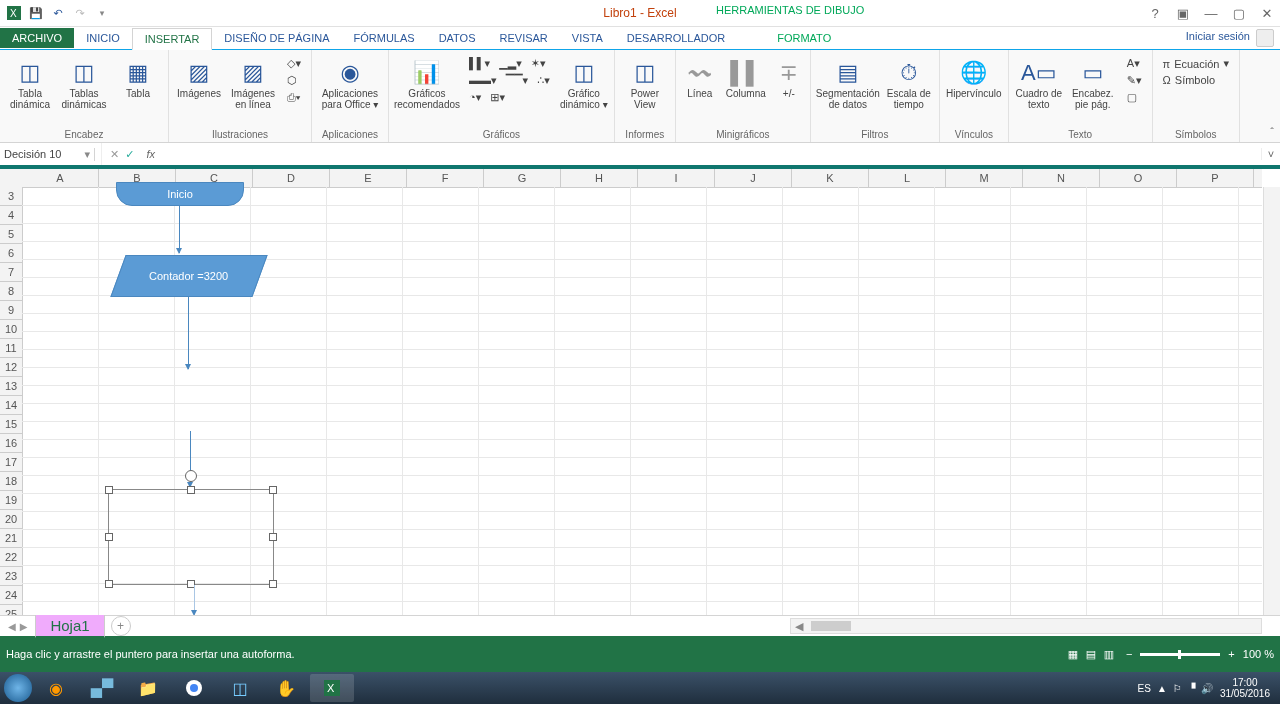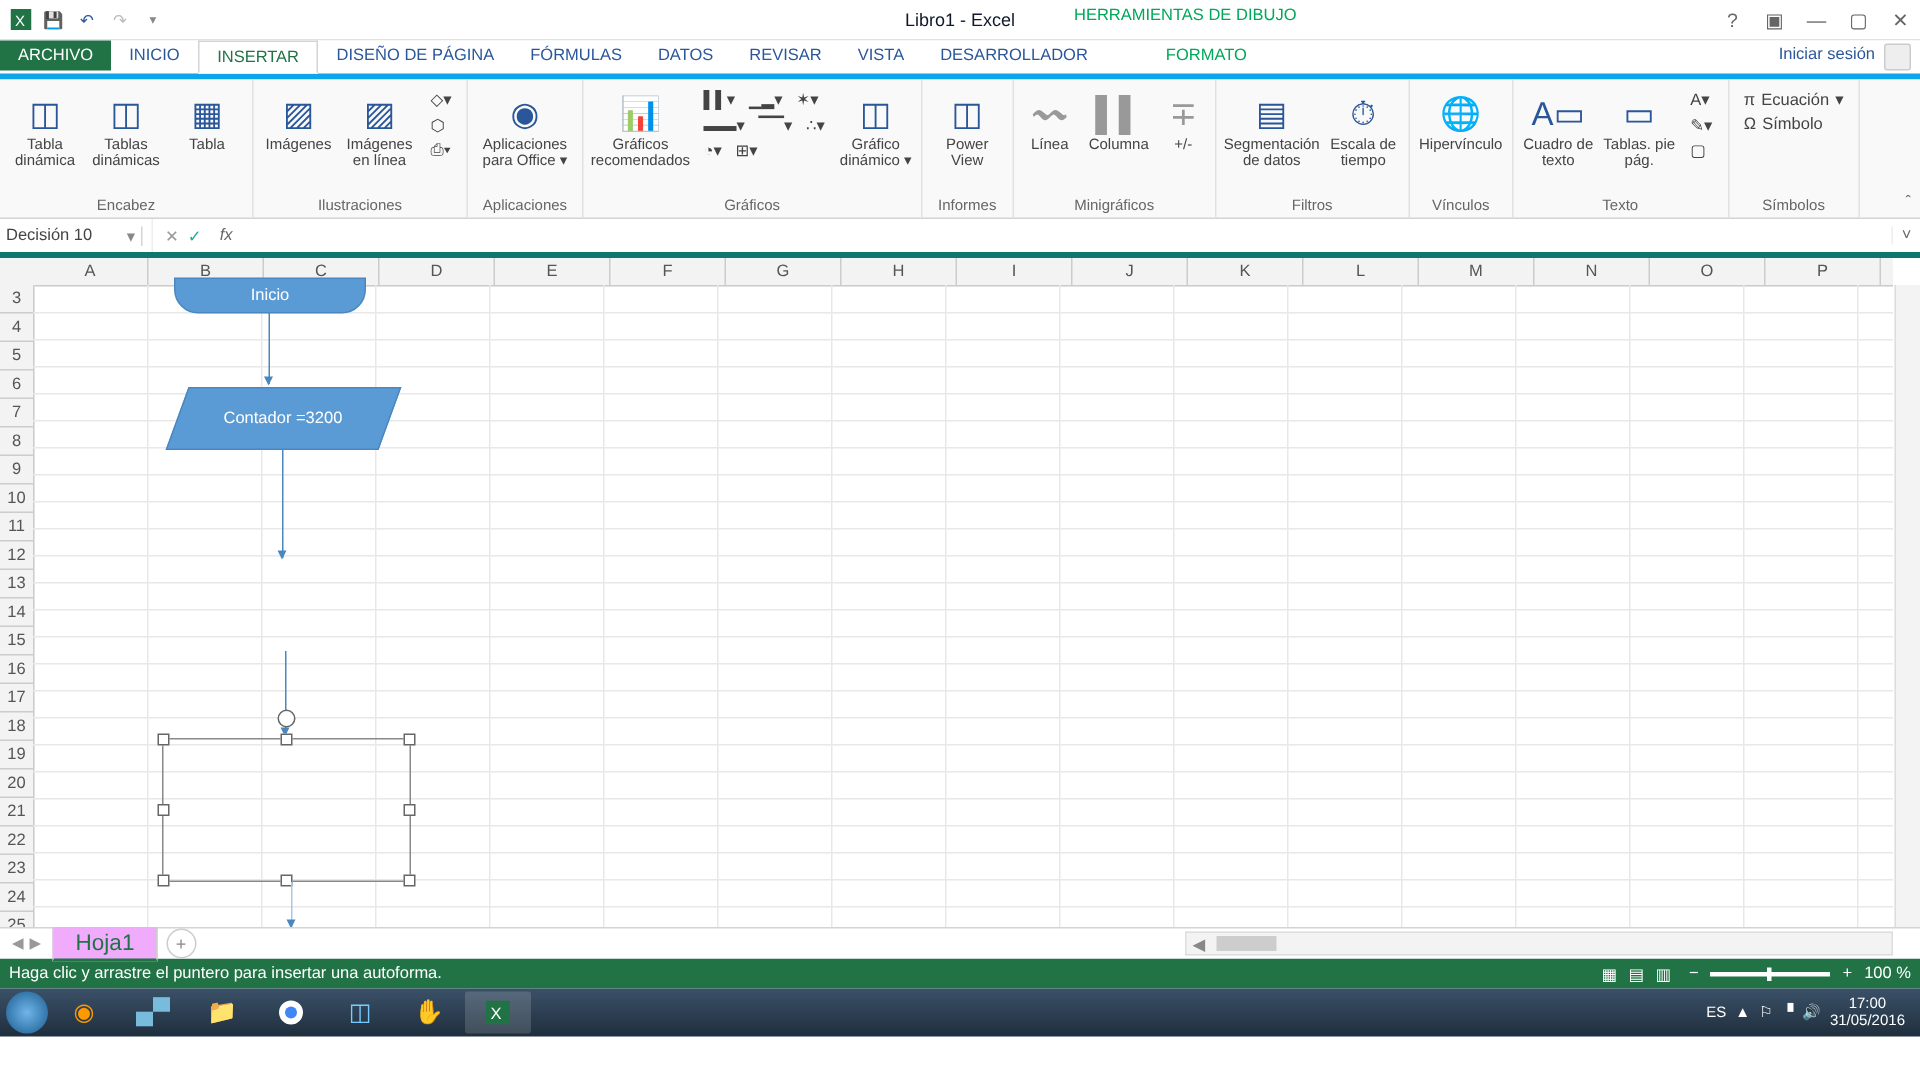--- a/index.html
+++ b/index.html
@@ -1,23 +1,23 @@
 <!DOCTYPE html>
 <html><head>
 <meta charset="utf-8">
 <style>
 html,body{margin:0;padding:0;font-family:"Segoe UI",Arial,sans-serif;font-size:11px;color:#444;background:#fff;overflow:hidden;width:1280px;height:720px}
 .titlebar{height:26px;background:#fff;border-bottom:1px solid #e1e1e1;display:flex;align-items:center;position:relative}
 .qat{display:flex;align-items:center;gap:2px;padding:0 4px}
 .qat .icn{width:20px;height:20px;display:flex;align-items:center;justify-content:center;color:#2a579a}
-.title-center{position:absolute;left:50%;transform:translateX(-50%);font-size:12px;color:#0f172a}
+.title-center{position:absolute;left:50%;transform:translateX(-50%);font-size:12px;color:#c2410c}
 .title-tool{position:absolute;left:716px;top:0;color:#00a859;font-size:11px;padding-top:4px}
 .title-right{position:absolute;right:2px;display:flex;gap:6px}
 .title-right .wicn{width:22px;height:22px;display:flex;align-items:center;justify-content:center;color:#666;font-size:13px}
-.tabsbar{height:22px;background:#fff;display:flex;align-items:flex-start;border-bottom:4px solid #0ea5e9;position:relative}
+.tabsbar{height:22px;background:#fff;display:flex;align-items:center;border-bottom:1px solid #0ea5e9;position:relative}
 .tab{padding:4px 12px;font-size:11px;color:#2a579a;text-transform:uppercase}
 .tab.file{background:#217346;color:#fff}
 .tab.active{background:#fff;border:1px solid #d4d4d4;border-bottom:1px solid #fff;color:#217346;margin-bottom:-1px}
 .tab.fmt{color:#00a859}
 .signin{position:absolute;right:30px;top:3px;color:#2a579a;font-size:11px}
 .avatar{position:absolute;right:6px;top:2px;width:16px;height:16px;border:1px solid #ccc;border-radius:2px;background:#eee}
 .ribbon{height:92px;background:#f9f9f9;border-bottom:1px solid #d4d4d4;display:flex;position:relative}
 .rgroup{border-right:1px solid #e1e1e1;display:flex;flex-direction:column;justify-content:space-between;padding:2px 4px 0}
 .rgroup .rbuttons{display:flex;gap:2px;flex:1;align-items:flex-start;padding-top:2px}
 .rgroup .rlabel{text-align:center;font-size:10px;color:#666;padding:2px 0}
@@ -54,21 +54,21 @@
 .handle{position:absolute;width:6px;height:6px;background:#fff;border:1px solid #666}
 .rothandle{position:absolute;width:10px;height:10px;border:1px solid #666;border-radius:50%;background:#fff}
 .arrow{position:absolute;width:1px;background:#4a87bf}
 .arrow::after{content:"";position:absolute;bottom:-1px;left:-3px;border-left:3.5px solid transparent;border-right:3.5px solid transparent;border-top:6px solid #4a87bf}
 .sheettabs{height:20px;background:#fff;border-top:1px solid #d4d4d4;display:flex;align-items:center;position:relative}
 .stnav{display:flex;gap:4px;padding:0 8px;color:#999;font-size:10px}
 .stab{padding:2px 14px;font-size:15px;border:1px solid #ccc;border-top:none;background:#f0abfc;color:#217346;font-weight:normal;border-bottom:2px solid #217346}
 .addsheet{width:18px;height:18px;border:1px solid #ccc;border-radius:50%;margin-left:6px;display:flex;align-items:center;justify-content:center;color:#888;font-size:12px}
 .hscroll{position:absolute;right:18px;width:470px;height:14px;background:#f3f3f3;border:1px solid #ddd;top:2px;display:flex;align-items:center}
 .hscroll .thumb{width:40px;height:10px;background:#cdcdcd;margin-left:4px}
-.statusbar{height:20px;background:#217346;color:#fff;display:flex;align-items:center;font-size:11px;padding:0 6px;justify-content:space-between}
+.statusbar{height:36px;background:#217346;color:#fff;display:flex;align-items:center;font-size:11px;padding:0 6px;justify-content:space-between}
 .statusbar .sright{display:flex;align-items:center;gap:8px}
 .viewbtns span{display:inline-block;width:18px;text-align:center}
 .zoomslider{width:80px;height:3px;background:#fff;position:relative}
 .zoomslider .zthumb{position:absolute;left:38px;top:-3px;width:3px;height:9px;background:#fff}
 .taskbar{height:32px;background:linear-gradient(#3b5168,#1f2e3d);display:flex;align-items:center;padding:0 4px;gap:2px}
 .tbtn{width:44px;height:28px;display:flex;align-items:center;justify-content:center;font-size:16px;border-radius:2px}
 .tbtn.start{background:radial-gradient(circle,#6fb5e8,#1a5a8f);border-radius:50%;width:28px;height:28px}
 .tray{margin-left:auto;display:flex;align-items:center;gap:6px;color:#fff;font-size:10px}
 .clock{text-align:center;line-height:11px;padding-right:6px}
 </style>
@@ -226,21 +226,21 @@
     <div class="rlabel">Vínculos</div>
   </div>
   <div class="rgroup">
     <div class="rbuttons">
       <div class="bigbtn">
           <div class="bicn">A▭</div>
           <span>Cuadro de texto</span>
         </div>
       <div class="bigbtn">
           <div class="bicn">▭</div>
-          <span>Tablas. pie pág.</span>
+          <span>Encabez. pie pág.</span>
         </div>
       <div class="smallstack">
         <div class="smallbtn">A▾</div>
         <div class="smallbtn">✎▾</div>
         <div class="smallbtn">▢</div>
       </div>
     </div>
     <div class="rlabel">Texto</div>
   </div>
   <div class="rgroup">

